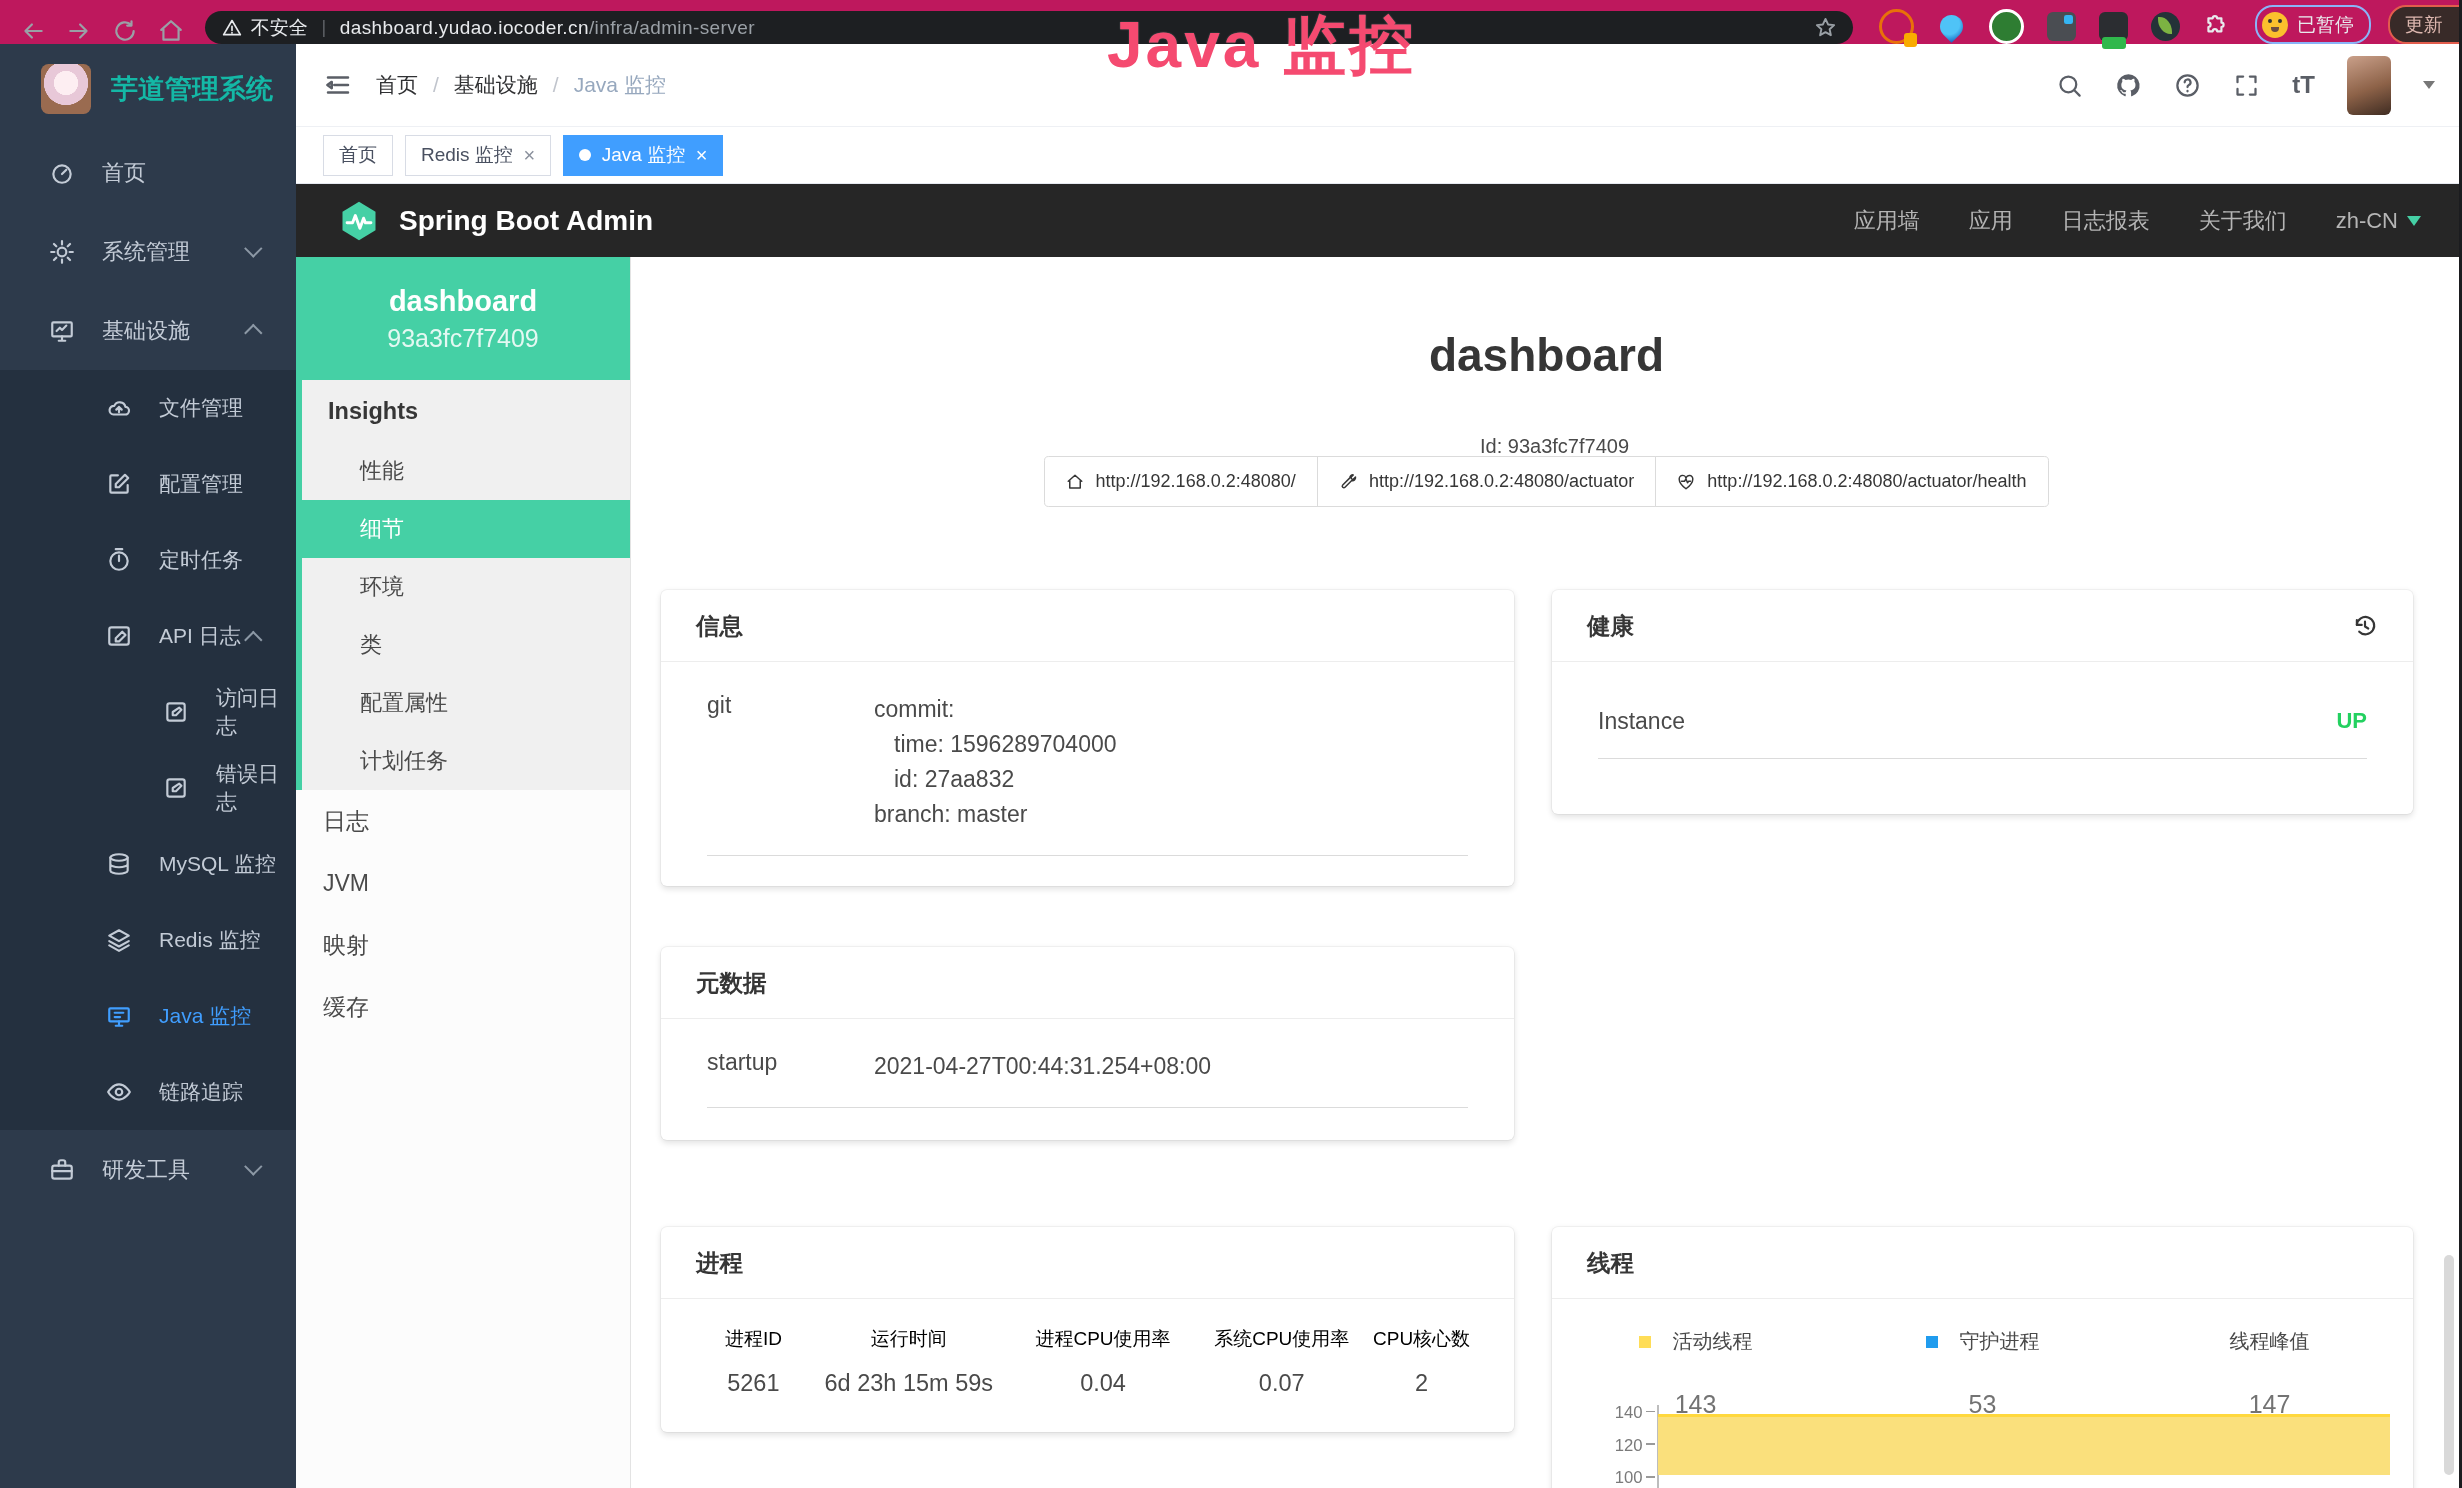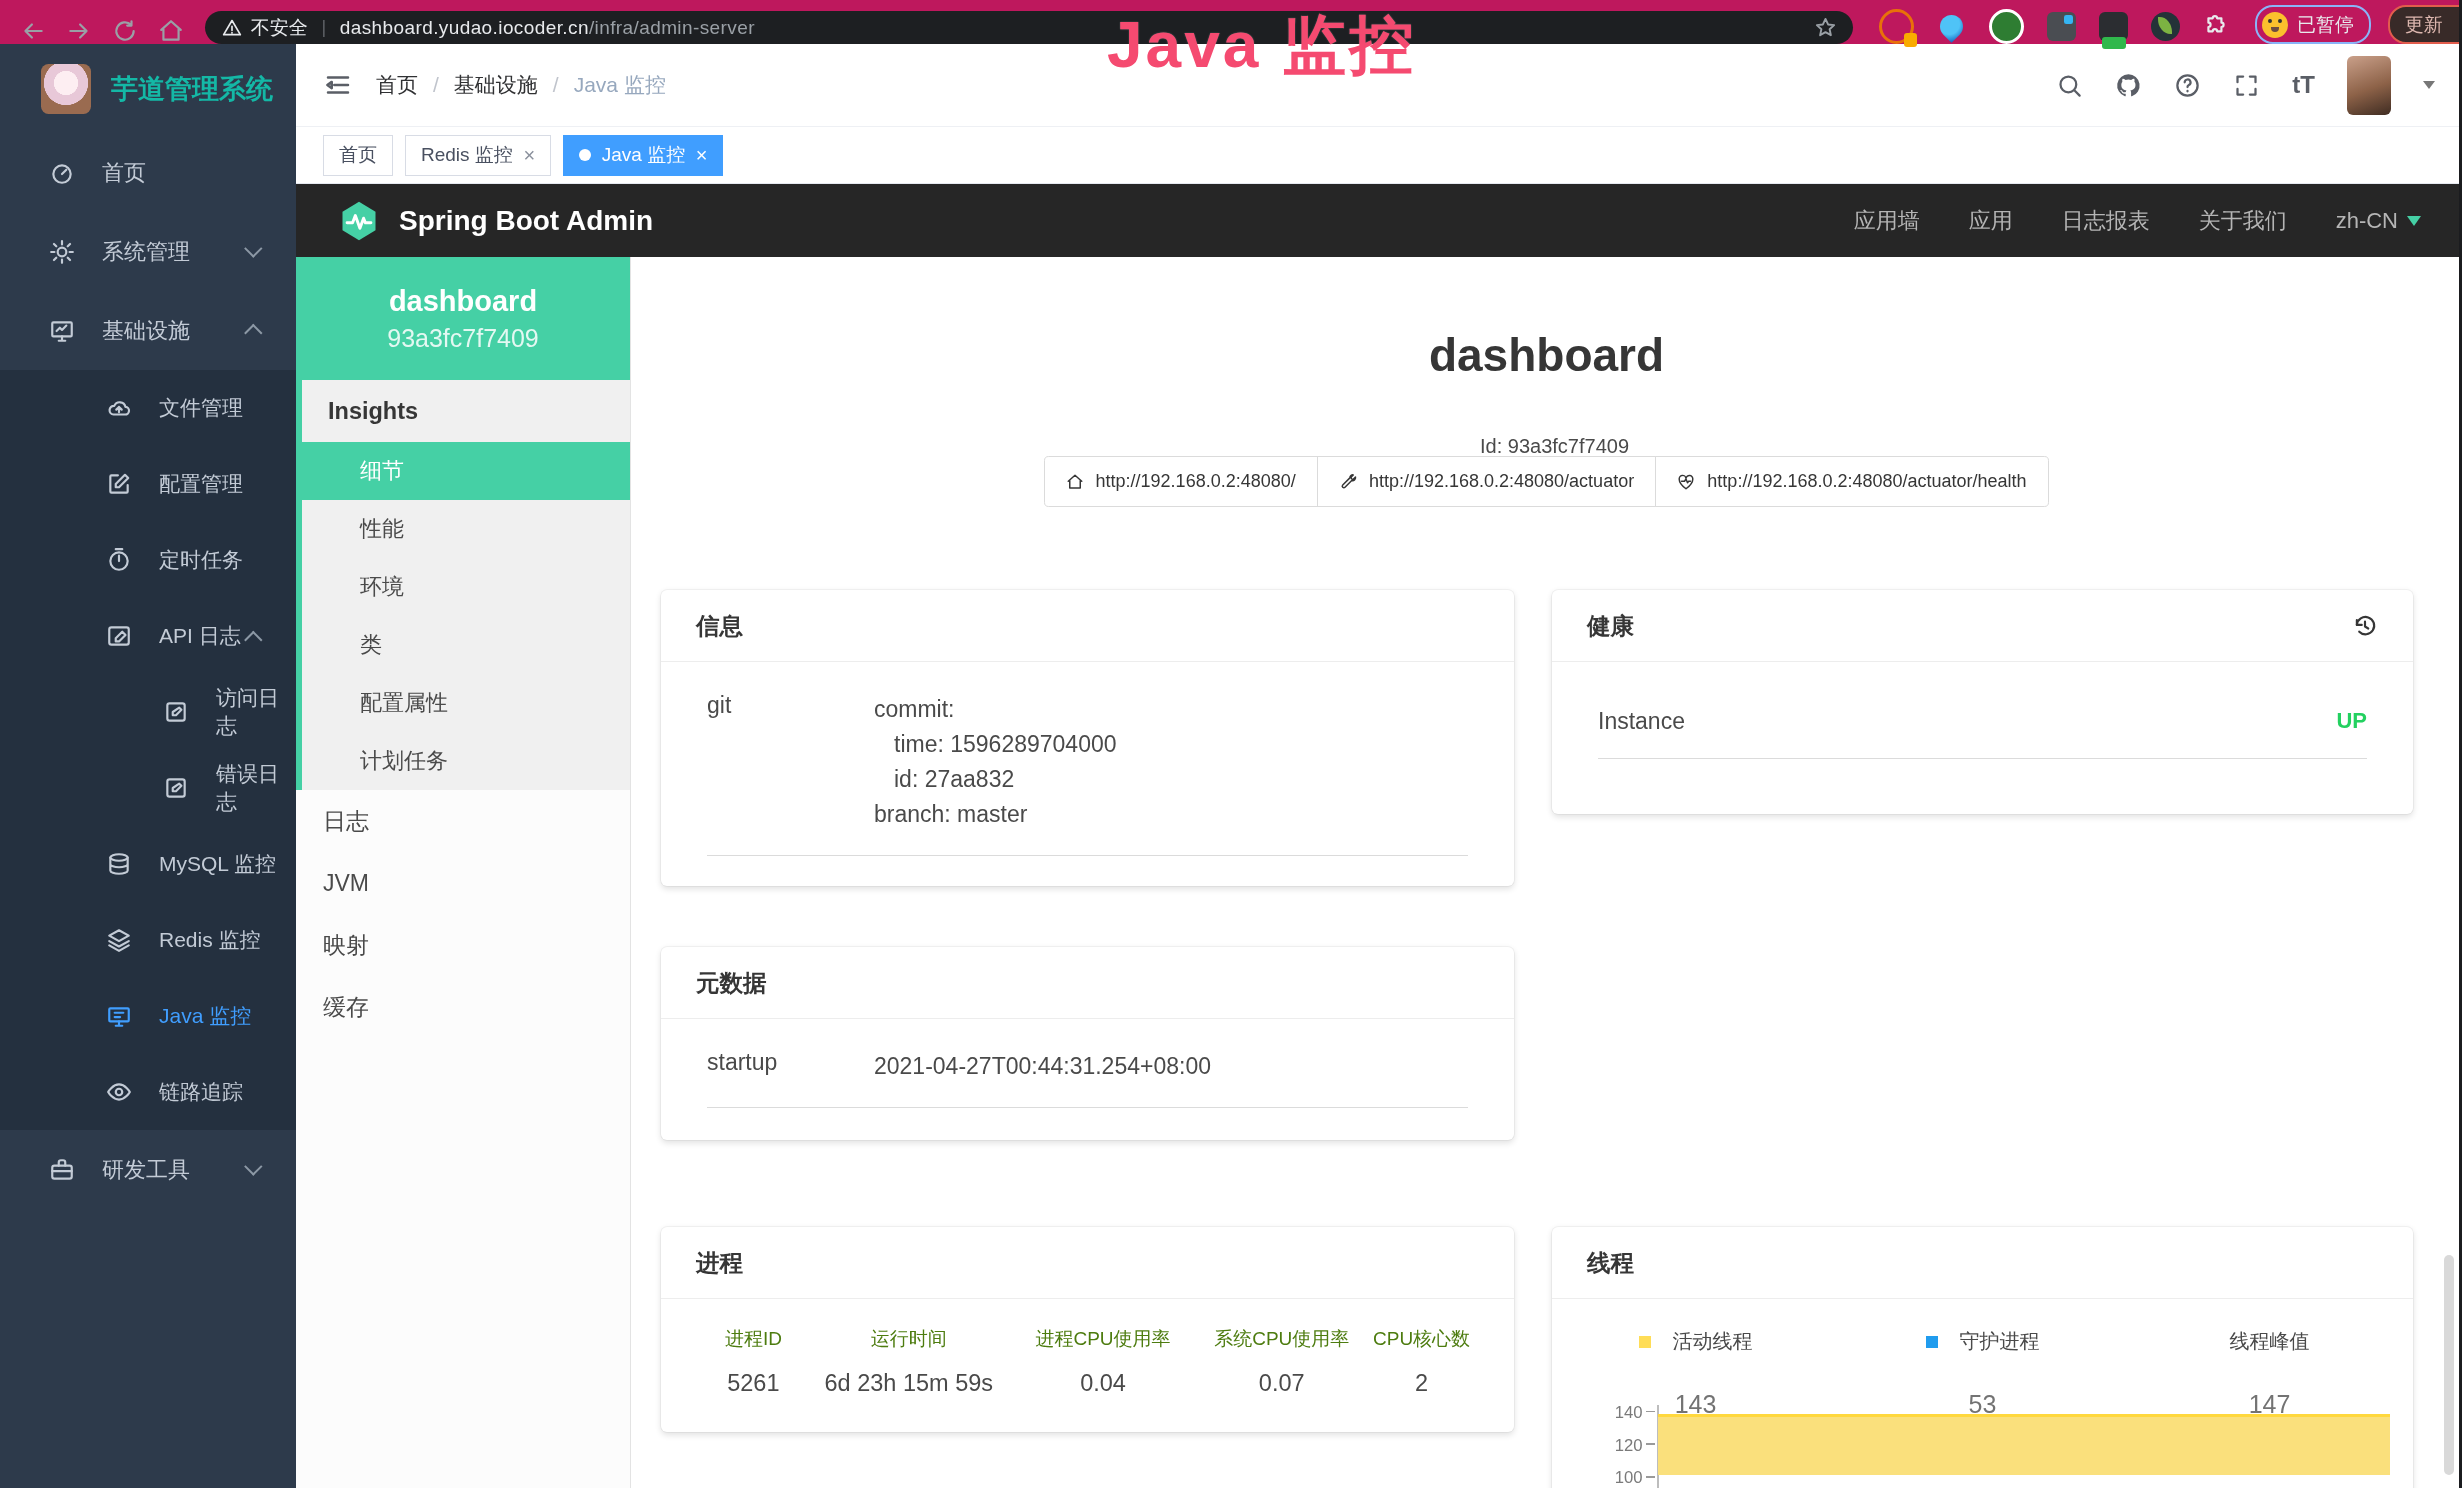--- a/index.html
+++ b/index.html
@@ -122,21 +122,21 @@
 
   .c-info{height:296px;}
   .c-health{height:224px;}
   .c-health .kv{padding-top:46px;}
   .c-meta{height:193px;margin-top:61px;}
   .c-proc{height:205px;margin-top:87px;}
   .c-threads{height:319px;margin-top:413px;}
 
   .ptable{padding:27px 38px 0;}
   .prow{display:flex;text-align:center;}
-  .pcell{font-size:19px;color:#4d7c0f;}
+  .pcell{font-size:19px;color:#000000;}
   .prow.vals .pcell{font-size:23.5px;color:#4a4a4a;margin-top:18px;}
   .pc0{width:14%;} .pc1{width:26%;} .pc2{width:24%;} .pc3{width:22%;} .pc4{width:14%;}
 
   .legend{display:flex;margin-top:29px;}
   .lcol{flex:1;text-align:center;}
   .llabel{font-size:20px;color:#4a4a4a;display:inline-flex;align-items:center;gap:22px;}
   .sq{width:12px;height:12px;display:inline-block;}
   .sq.yellow{background:#ffdd57;}
   .sq.blue{background:#209cee;}
   .lval{font-size:25px;color:#737373;margin-top:35px;}
@@ -407,22 +407,22 @@
 
       <div class="sba-body">
 
         <div class="instance-panel">
           <div class="instance-head">
             <span class="nm">dashboard</span>
             <span class="iid">93a3fc7f7409</span>
           </div>
           <div class="insights">
             <div class="insights-label">Insights</div>
+            <div class="insight-item">性能</div>
             <div class="insight-item active">细节</div>
-            <div class="insight-item">性能</div>
             <div class="insight-item">环境</div>
             <div class="insight-item">类</div>
             <div class="insight-item">配置属性</div>
             <div class="insight-item">计划任务</div>
           </div>
           <div class="root-item">日志</div>
           <div class="root-item">JVM</div>
           <div class="root-item">映射</div>
           <div class="root-item">缓存</div>
         </div>

